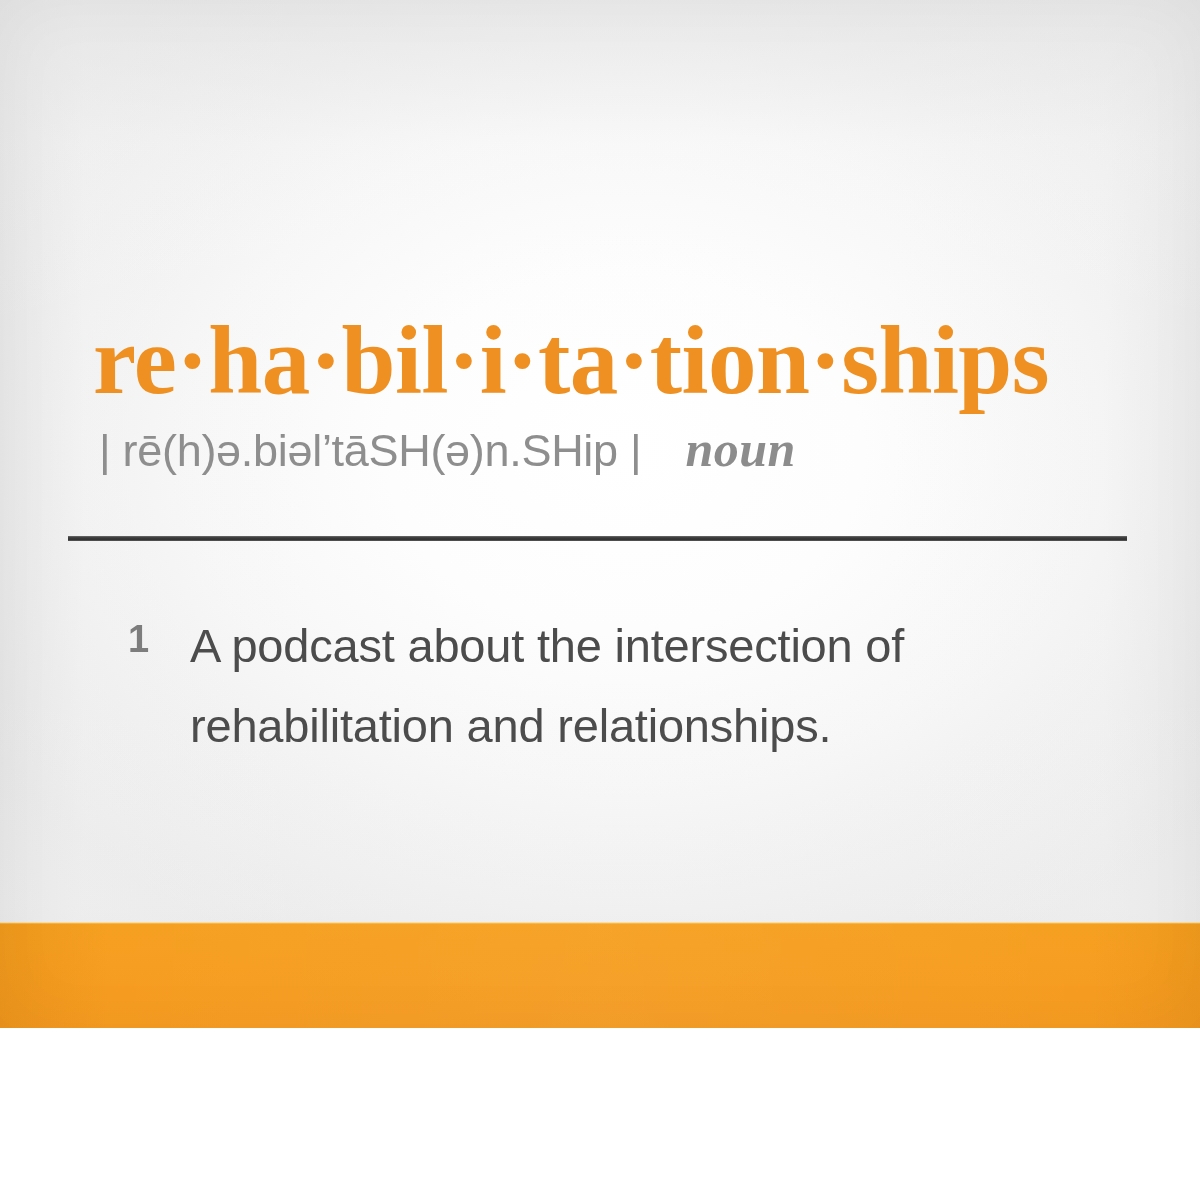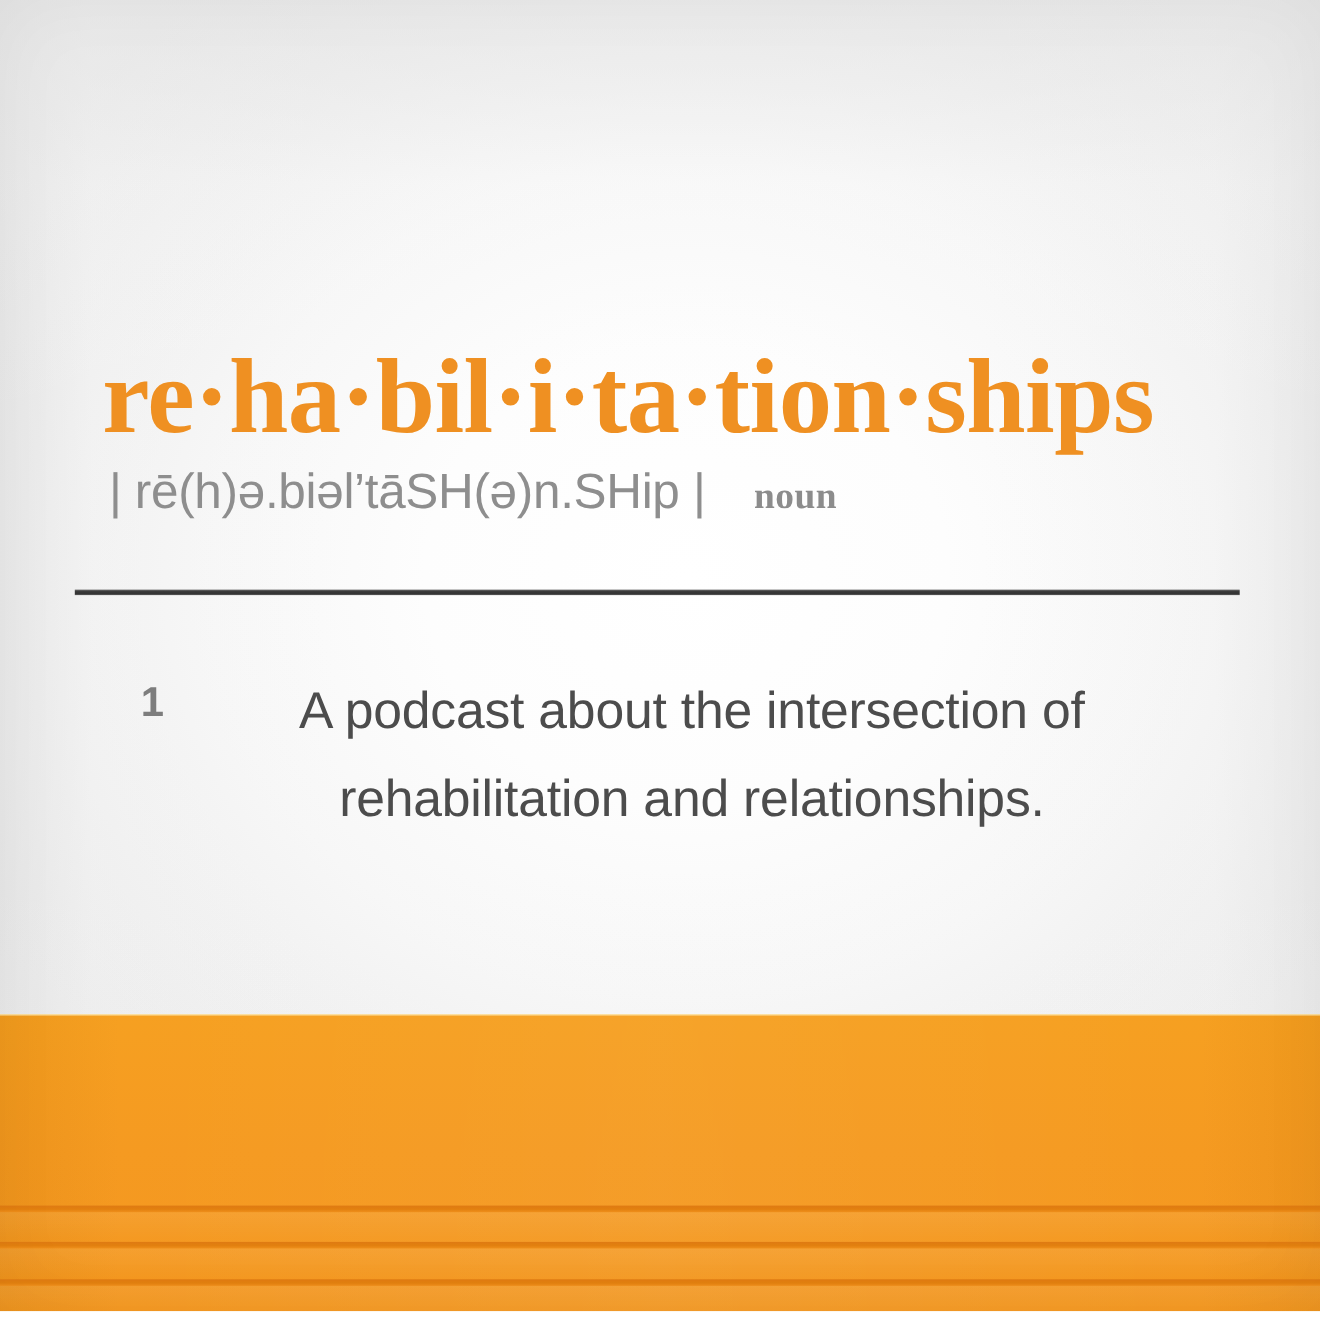--- a/index.html
+++ b/index.html
@@ -5,21 +5,21 @@
 <style>
   html, body {
     margin: 0;
     padding: 0;
     background: #ffffff;
   }
 
   #poster {
     position: relative;
     width: 1200px;
-    height: 1192px;
+    height: 1028px;
     overflow: hidden;
     font-family: "Liberation Sans", sans-serif;
     background:
       radial-gradient(ellipse 62% 55% at 52% 44%,
         #ffffff 0%,
         #fdfdfd 32%,
         #f7f7f7 58%,
         #f0f0f0 78%,
         #e9e9e9 100%),
       linear-gradient(180deg, #ededed 0%, #f8f8f8 35%, #f6f6f6 70%, #ececec 100%);
@@ -79,22 +79,23 @@
   .pron {
     font-family: "Liberation Sans", sans-serif;
     font-weight: 400;
     font-size: 45px;
     line-height: 1;
     color: #8e8e8e;
     letter-spacing: -0.3px;
   }
   .pos {
     font-family: "Liberation Serif", "DejaVu Serif", serif;
+    font-style: italic;
     font-weight: 700;
-    font-size: 34px;
+    font-size: 50px;
     line-height: 1;
     color: #8c8c8c;
     letter-spacing: 0.5px;
   }
 
   
   .rule {
     position: absolute;
     left: 68px;
     top: 536px;
@@ -122,21 +123,20 @@
     color: #7d7d7d;
   }
   .deftext {
     flex: 1 1 auto;
     font-family: "Liberation Sans", sans-serif;
     font-weight: 400;
     font-size: 47px;
     line-height: 80px;
     color: #4c4c4c;
     letter-spacing: -0.2px;
-    text-align: center;
   }
 
   
   .band {
     position: absolute;
     left: 0;
     right: 0;
     top: 922px;
     height: 278px;
     background:

